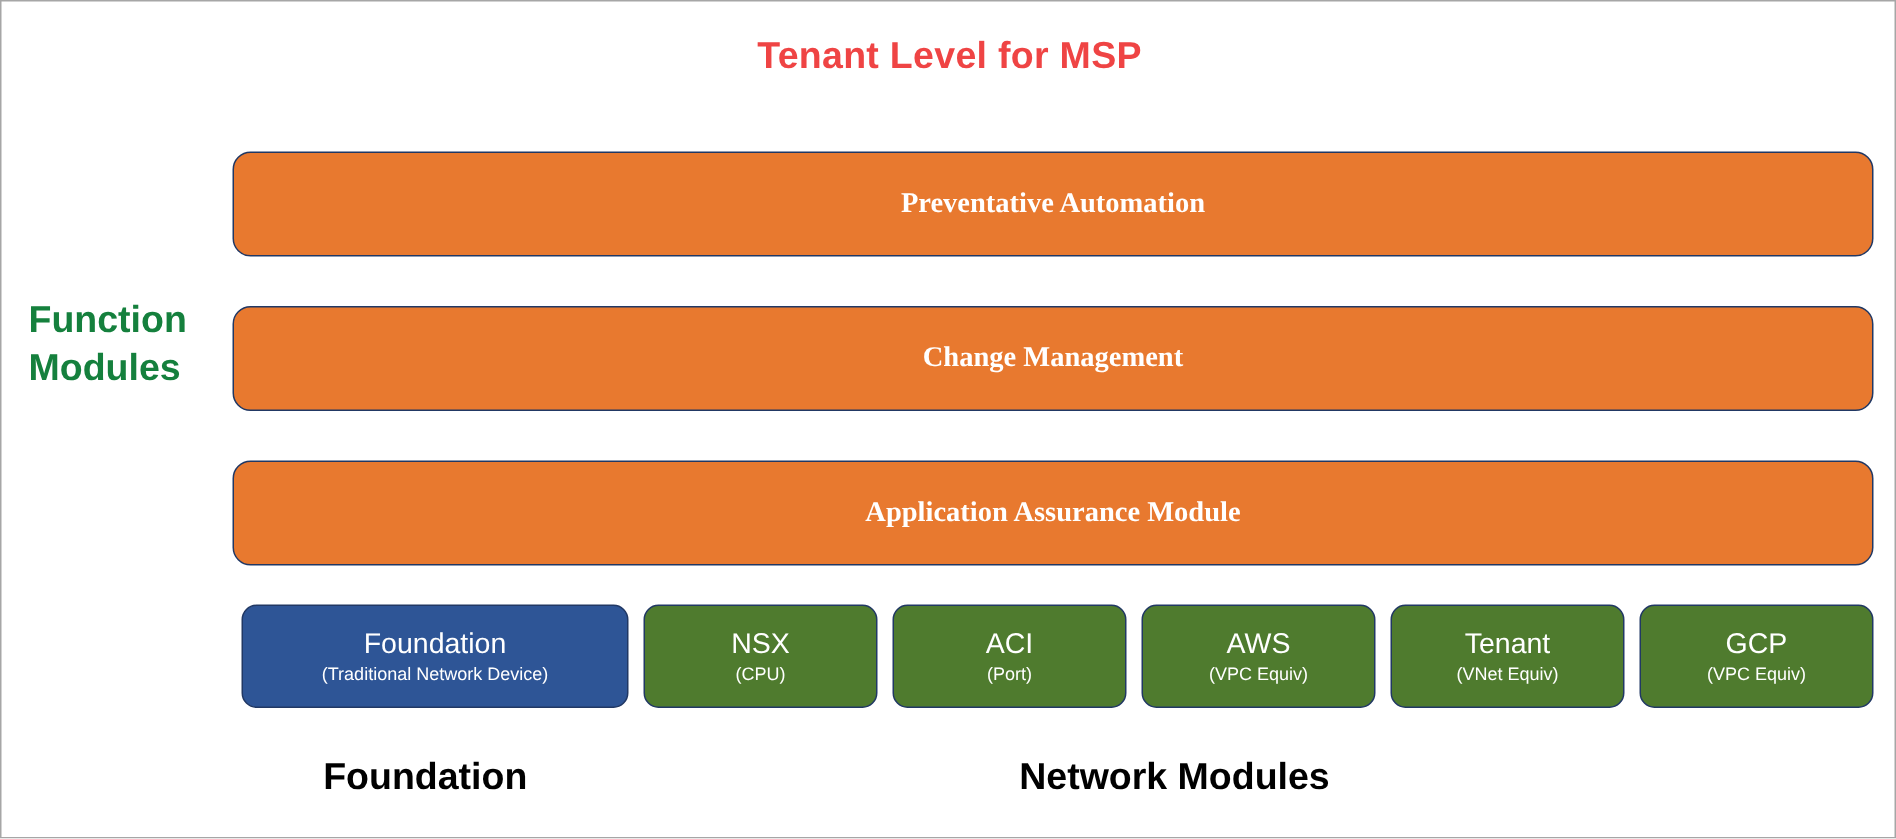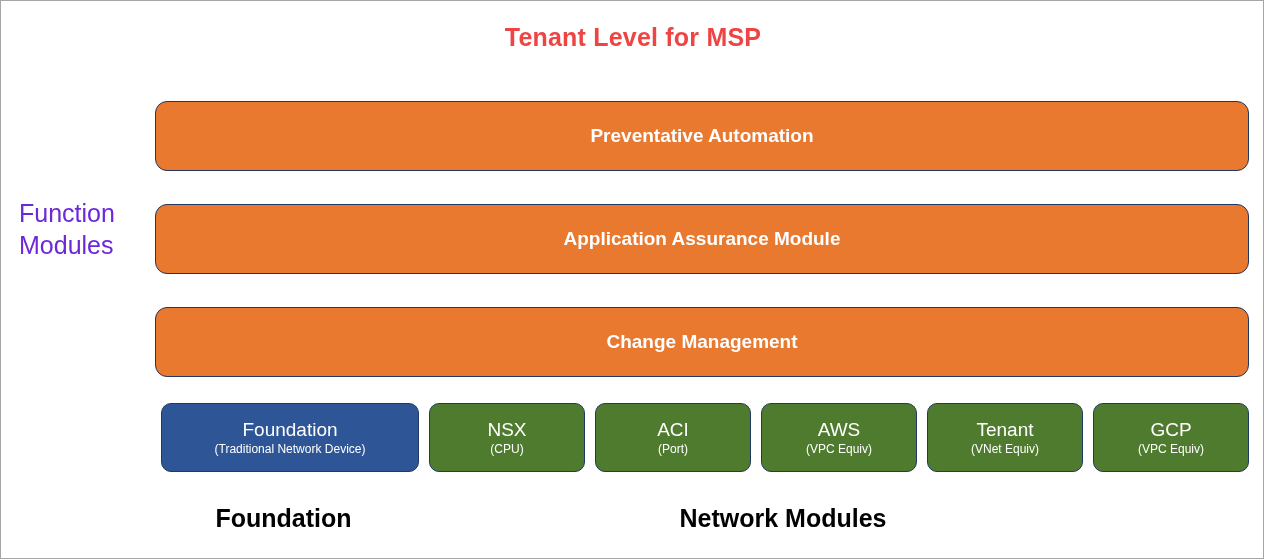--- a/index.html
+++ b/index.html
@@ -33,22 +33,22 @@
     letter-spacing: 0.2px;
   }
 
   
   .function-modules-label {
     position: absolute;
     left: 18px;
     top: 196px;
     width: 130px;
     font-size: 25px;
-    font-weight: normal;
-    color: #6d28d9;
+    font-weight: bold;
+    color: #15803d;
     line-height: 1.28;
     text-align: left;
   }
   .function-modules-label .ln { display: block; }
 
   
   .bars {
     position: absolute;
     left: 154px;
     top: 100px;
@@ -65,20 +65,21 @@
     align-items: center;
     justify-content: center;
     margin-bottom: 33px;
   }
   .bar:last-child { margin-bottom: 0; }
   .bar-label {
     font-size: 19px;
     font-weight: bold;
     color: #ffffff;
     text-align: right;
+    font-family: Liberation Serif, serif;
   }
 
   
   .modules-row {
     position: absolute;
     left: 160px;
     top: 402px;
     width: 1088px;
     display: flex;
     align-items: stretch;
@@ -145,24 +146,24 @@
   <div class="function-modules-label">
     <span class="ln">Function</span>
     <span class="ln">Modules</span>
   </div>
 
   <div class="bars">
     <div class="bar">
       <span class="bar-label">Preventative Automation</span>
     </div>
     <div class="bar">
+      <span class="bar-label">Change Management</span>
+    </div>
+    <div class="bar">
       <span class="bar-label">Application Assurance Module</span>
-    </div>
-    <div class="bar">
-      <span class="bar-label">Change Management</span>
     </div>
   </div>
 
   <div class="modules-row">
 
     <div class="module-box foundation">
       <span class="module-title">Foundation</span>
       <span class="module-sub">(Traditional Network Device)</span>
     </div>
 

